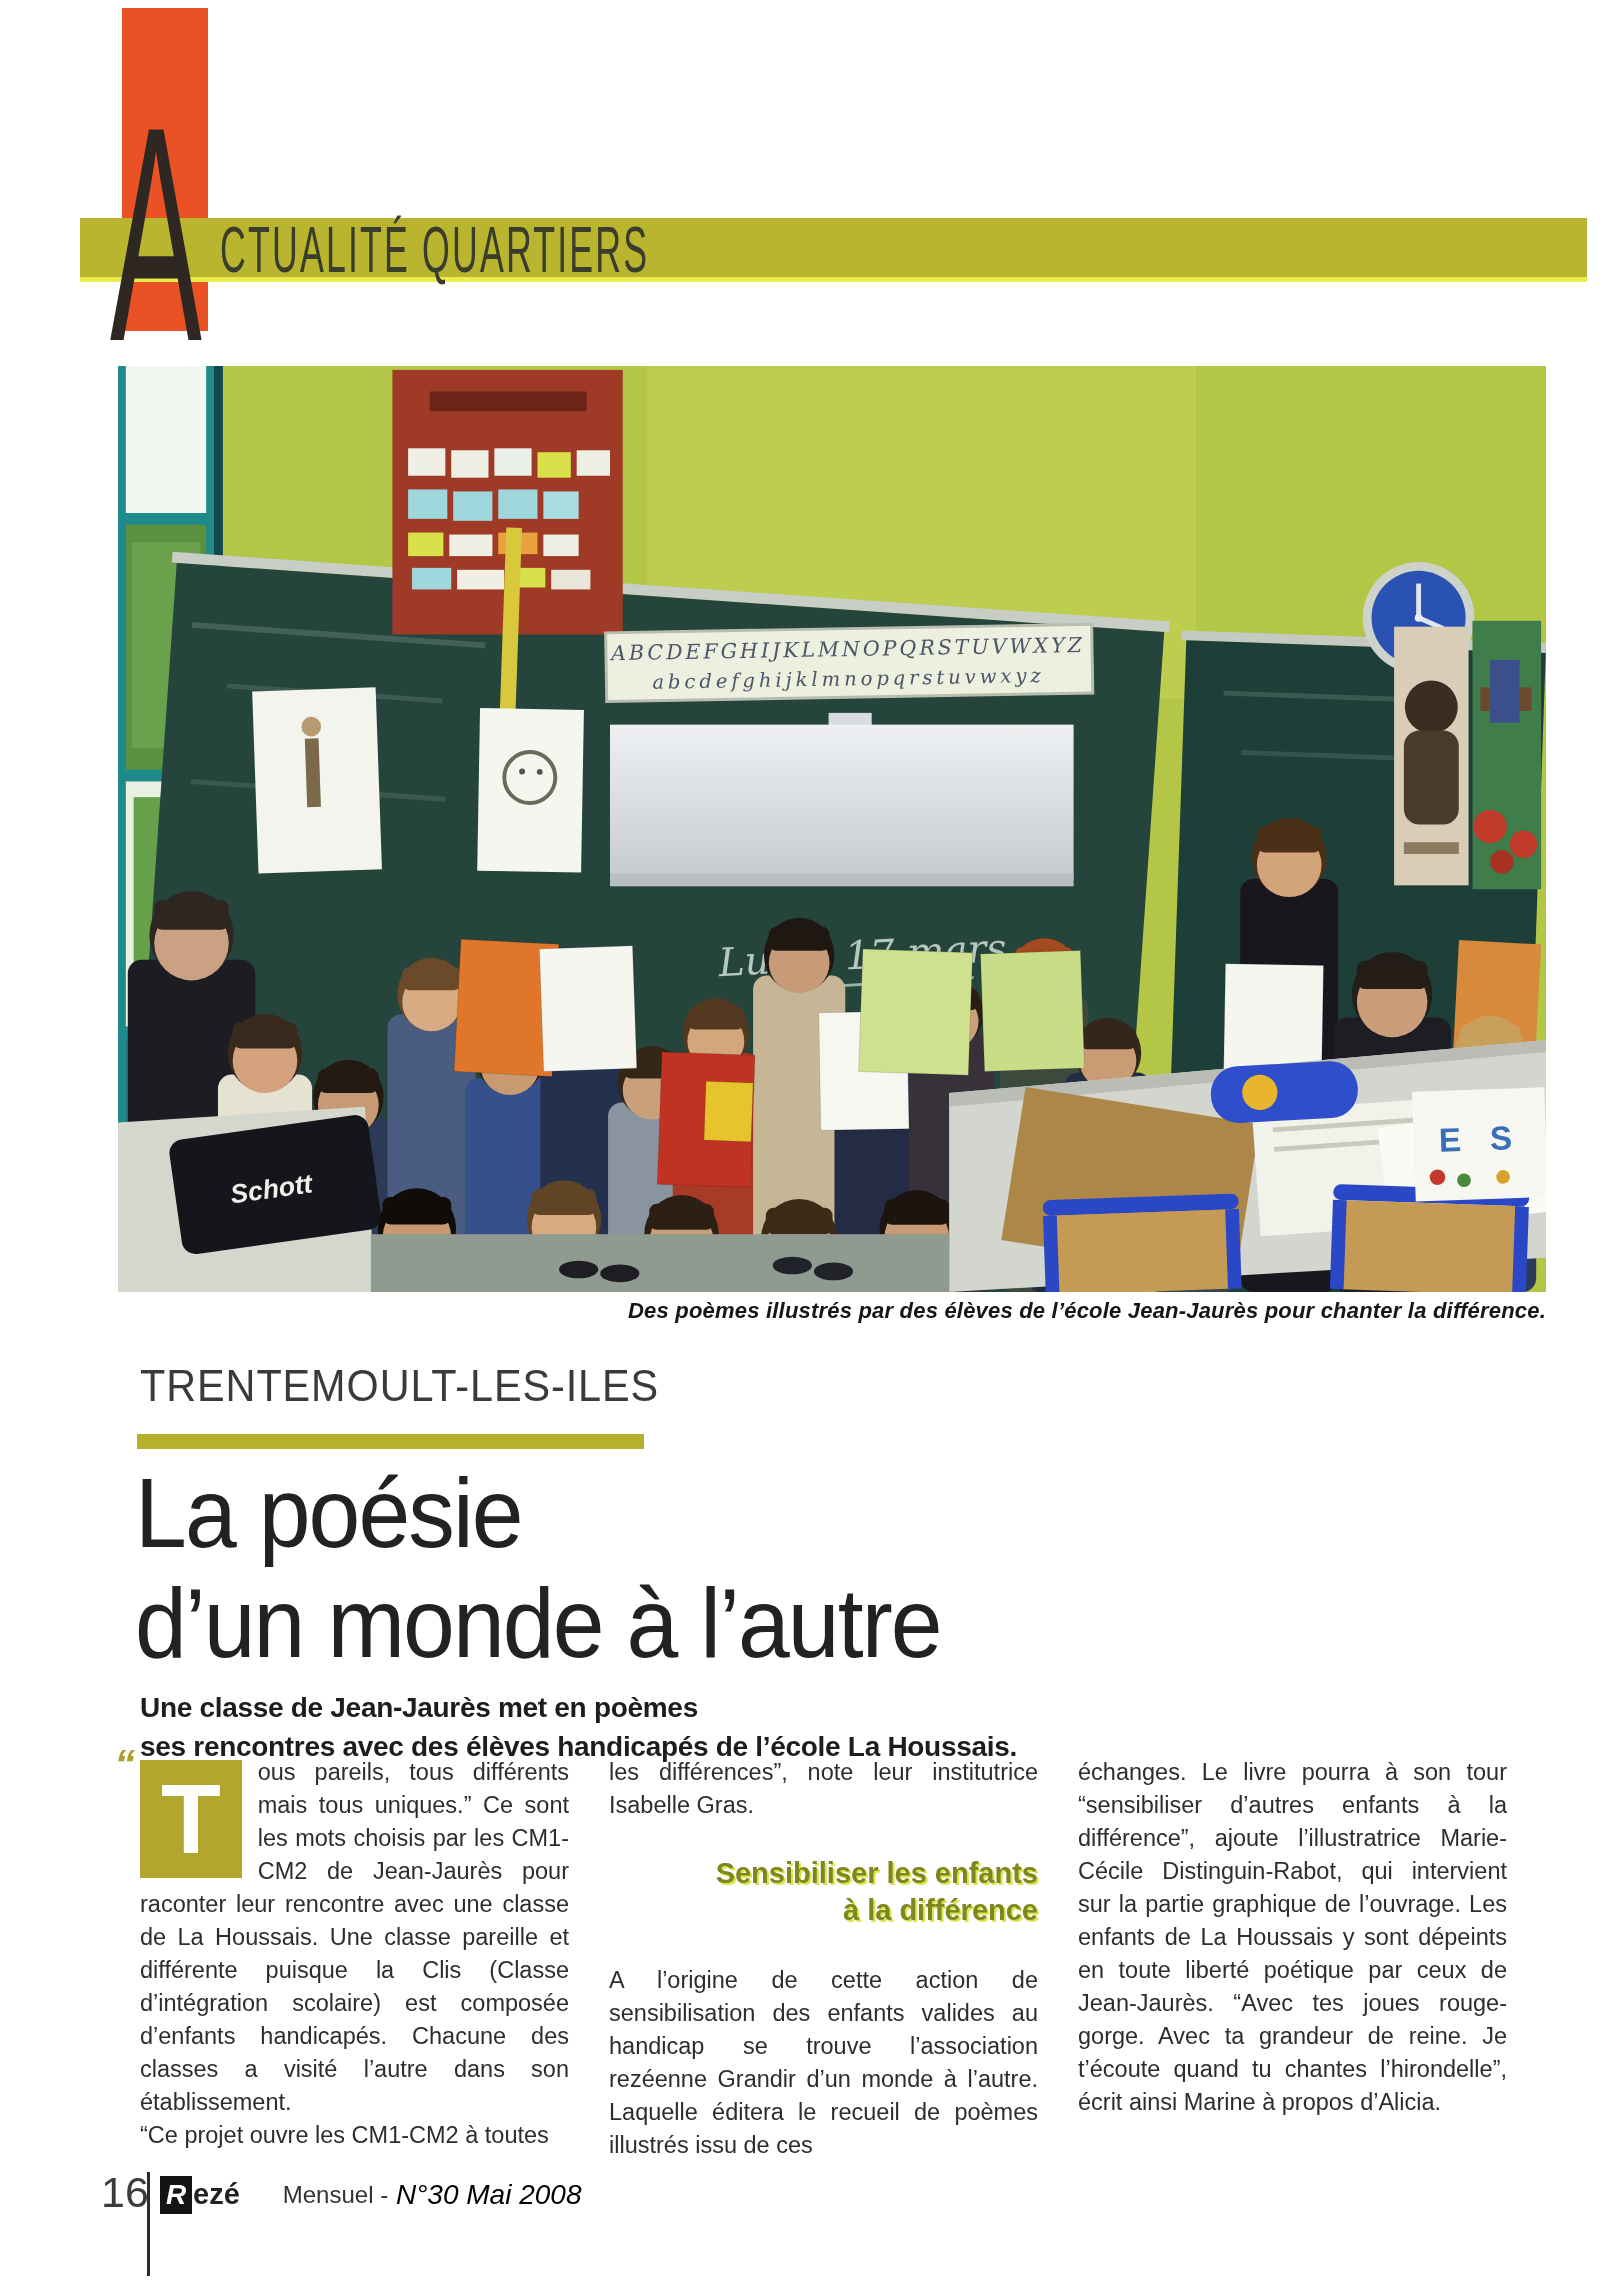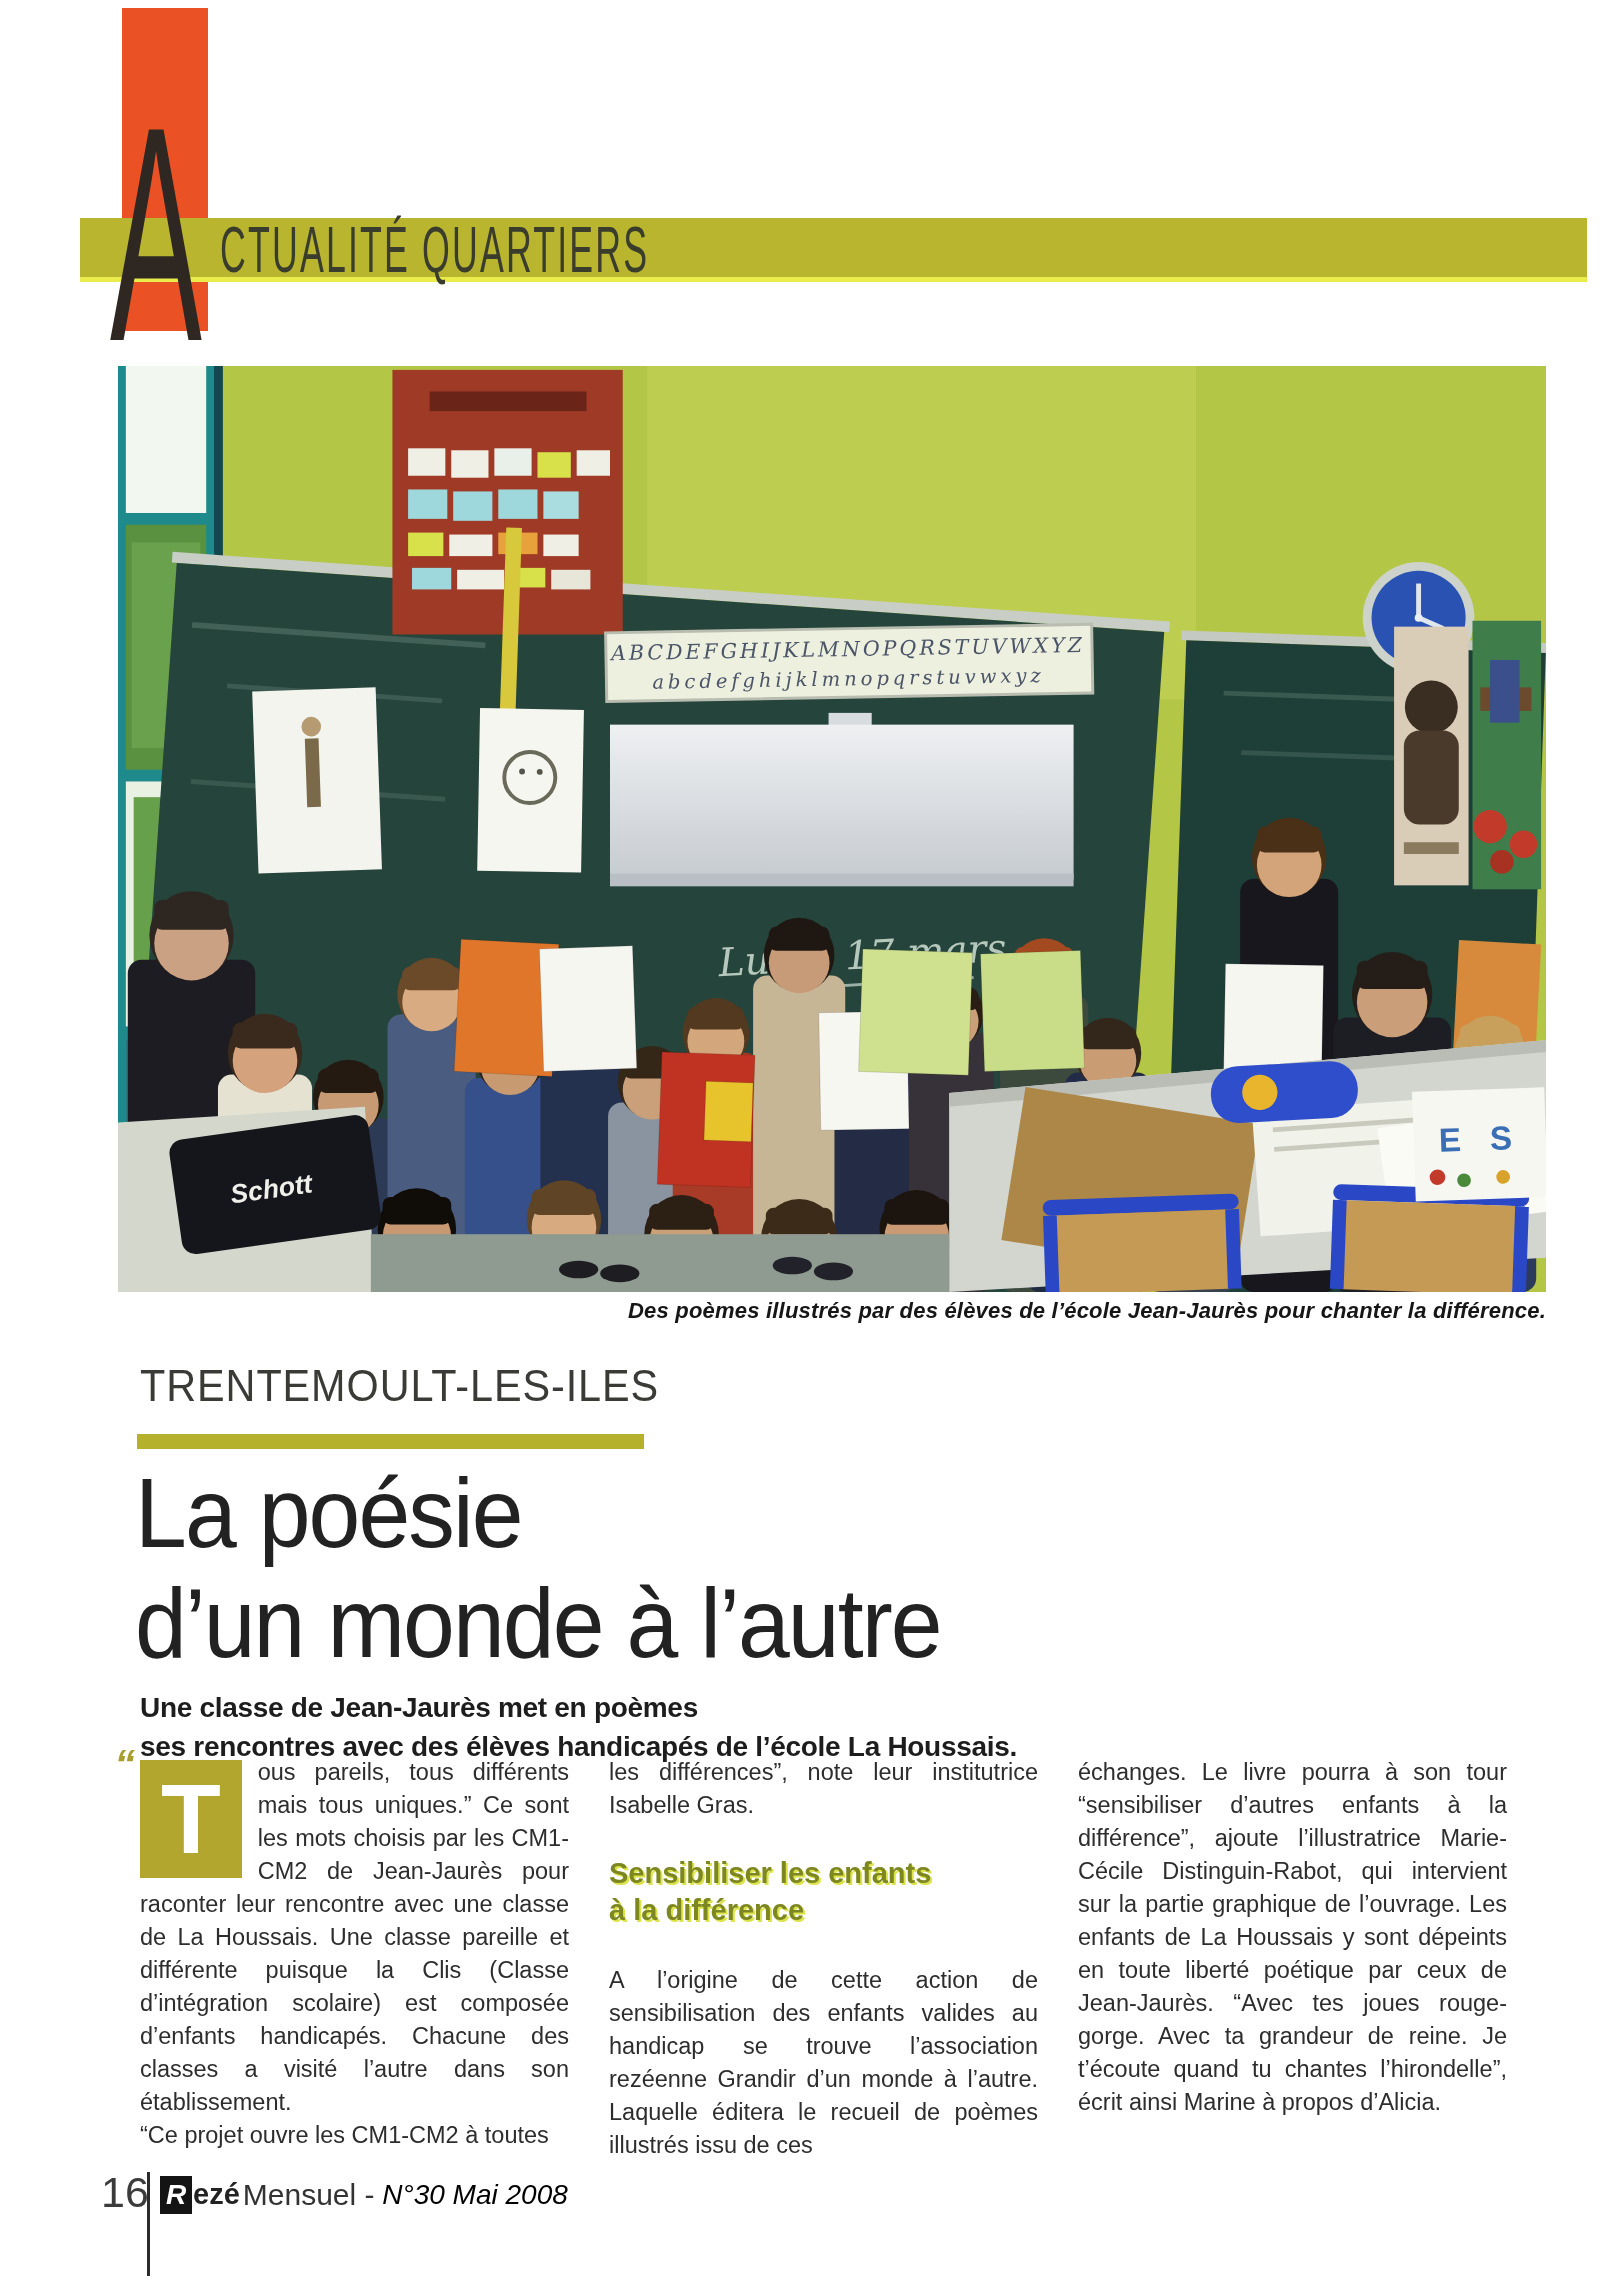--- a/index.html
+++ b/index.html
@@ -54,33 +54,33 @@
     position:absolute;left:-25.5px;top:-7.8px;font-size:41px;font-weight:700;font-style:italic;color:#a89f2c;
   }
   .dropcap{
     float:left;width:102px;height:118px;margin:3.9px 15.7px 5.9px 0;background:#b2a62f;
     display:flex;align-items:center;justify-content:center;
   }
   .dropcap span{color:#fff;font-size:98px;font-weight:700;line-height:98px;}
   .ital{}
   .subhead{
     margin:33px 0 35px 0 !important;font-size:29px;line-height:37px;font-weight:700;
-    color:#7d8722;text-shadow:2px 2px 0 #dde34a;text-align:left;
+    color:#7d8722;text-shadow:2px 2px 0 #dde34a;text-align:right;
   }
   .col2-p1{margin-bottom:0 !important;}
   
   .folio-num{position:absolute;left:101px;top:2168px;font-size:43px;color:#3b3b3b;}
   .folio-rule{position:absolute;left:147px;top:2172px;width:2.9px;height:104px;background:#2b2b2b;}
   .folio-brand{position:absolute;left:160px;top:2174px;height:41px;display:flex;align-items:center;font-size:28px;color:#333;}
   .brand-box{
     width:32px;height:38px;background:#141414;color:#fff;display:flex;align-items:center;justify-content:center;
     font-size:28px;font-weight:700;font-style:italic;margin-right:1px;
   }
   .brand-rest{font-weight:700;font-size:29px;color:#222;margin-right:3px;}
-  .brand-mid{font-size:30px;color:#333;margin-right:7.8px;}
+  .brand-mid{font-size:24px;color:#333;margin-right:7.8px;margin-left:40px;}
   .brand-issue{font-size:28px;font-style:italic;color:#000000;}
 </style>
 </head>
 <body>
 
 <div class="page">
 
   <div class="orange-rect"></div>
   <div class="kicker-band"></div>
   <div class="big-a">A</div>

